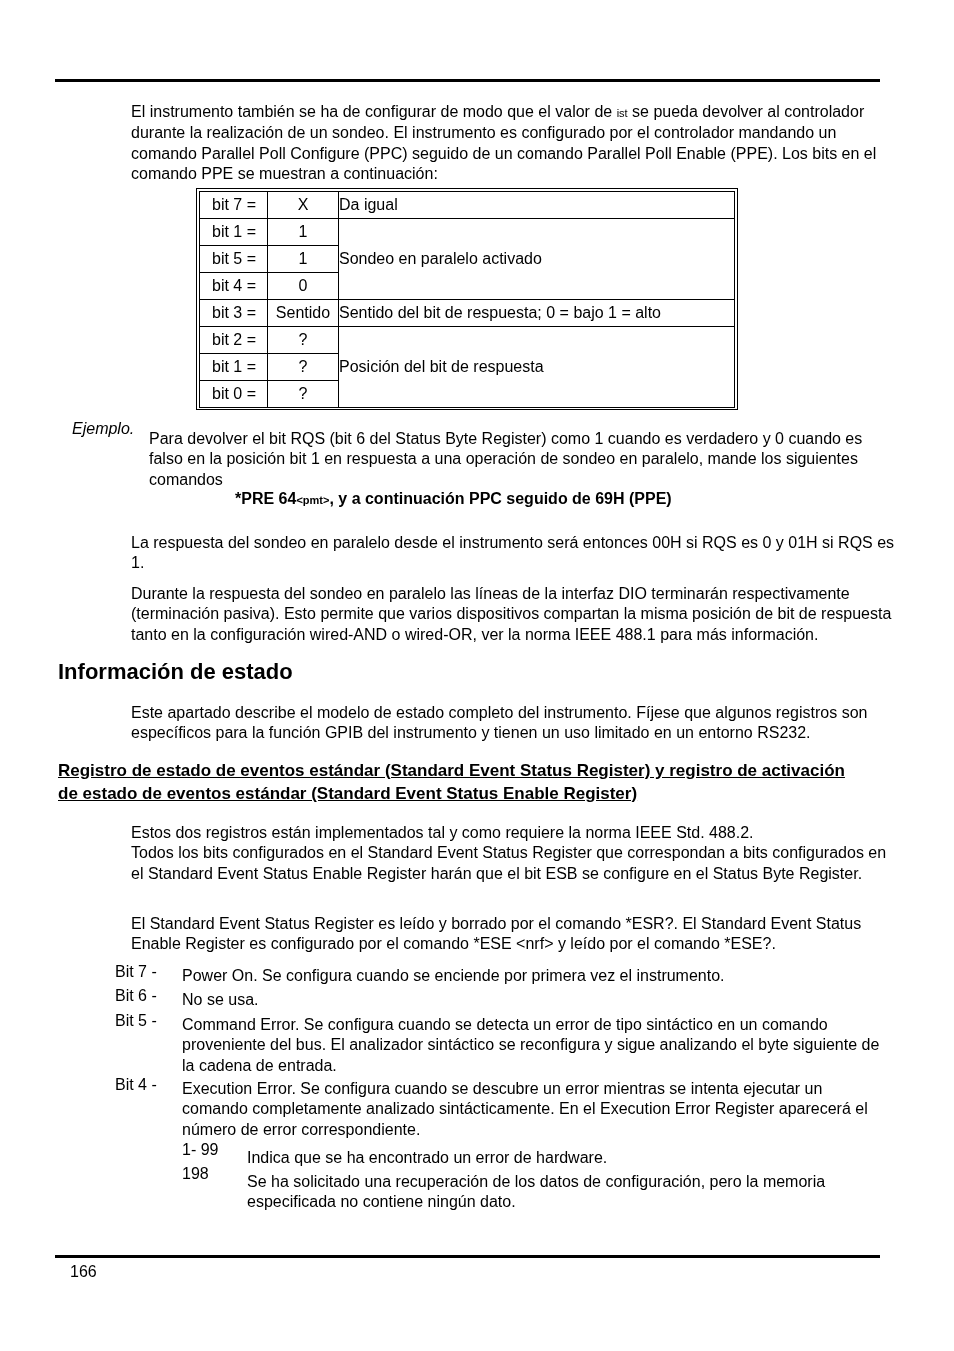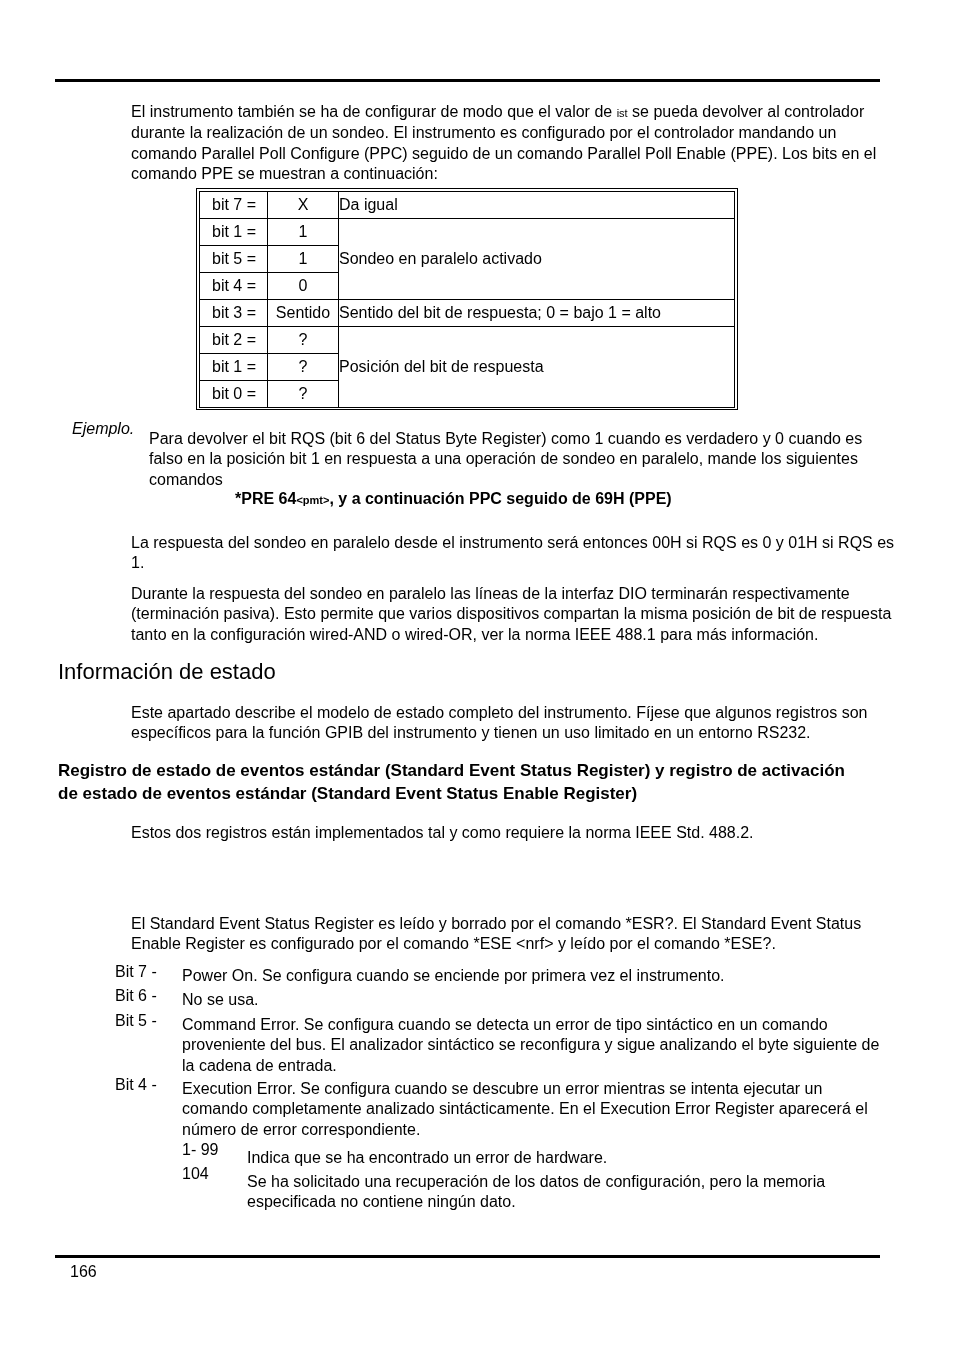--- a/index.html
+++ b/index.html
@@ -26,22 +26,22 @@
   }
   table.ppe td { border: 1px solid #000; padding: 0; height: 26px; line-height: 20px; margin-top: 16px; }
   table.ppe td.c1 { width: 68px; padding-left: 12px; box-sizing: border-box; }
   table.ppe td.c2 { width: 70px; text-align: center; }
   table.ppe td.c3 { padding-left: 0; }
 
   .ejemplo-label { position: absolute; left: 72px; top: 419px; font-style: italic; }
   .ejemplo-text { position: absolute; left: 149px; top: 429px; width: 720px; margin: 0; }
   .cmd-line { position: absolute; left: 235px; top: 489px; font-weight: bold; }
 
-  h2.section { position: absolute; left: 58px; top: 659px; margin: 0; font-size: 22px; font-weight: normal; line-height: 26px; }
-  h3.subsection { position: absolute; left: 58px; top: 759px; margin: 0; width: 800px; font-size: 17px; font-weight: bold; line-height: 23px; }
+  h2.section { position: absolute; left: 58px; top: 659px; margin: 0; font-size: 22px; font-weight: bold; line-height: 26px; }
+  h3.subsection { position: absolute; left: 58px; top: 759px; margin: 0; width: 800px; font-size: 17px; font-weight: bold; line-height: 23px; text-decoration: underline; }
 
   .bit-row { position: absolute; left: 115px; width: 765px; }
   .bit-row .bit-label { position: absolute; left: 0; top: 0; }
   .bit-row .bit-text { position: absolute; left: 67px; top: 4px; width: 700px; margin: 0; }
 
   .err-row { position: absolute; left: 182px; width: 700px; }
   .err-row .err-code { position: absolute; left: 0; top: 0; }
   .err-row .err-text { position: absolute; left: 57px; top: 0; width: 645px; margin: 8px; }
 
   .page-number { position: absolute; left: 70px; top: 1262px; }
@@ -101,21 +101,21 @@
 <div class="cmd-line"><span>*PRE 64</span><span class="small">&lt;pmt&gt;</span><span>, y a continuación PPC seguido de 69H (PPE)</span></div>
 
 <p class="para" style="top:517px;">La respuesta del sondeo en paralelo desde el instrumento será entonces 00H si RQS es 0 y 01H si RQS es 1.</p>
 <p class="para" style="top:568px;">Durante la respuesta del sondeo en paralelo las líneas de la interfaz DIO terminarán respectivamente (terminación pasiva).  Esto permite que varios dispositivos compartan la misma posición de bit de respuesta tanto en la configuración wired-AND o wired-OR, ver la norma IEEE 488.1 para más información.</p>
 
 <h2 class="section">Información de estado</h2>
 <p class="para" style="top:687px;">Este apartado describe el modelo de estado completo del instrumento.  Fíjese que algunos registros son específicos para la función GPIB del instrumento y tienen un uso limitado en un entorno RS232.</p>
 
 <h3 class="subsection">Registro de estado de eventos estándar (Standard Event Status Register) y registro de activación de estado de eventos estándar (Standard Event Status Enable Register)</h3>
 
-<p class="para" style="top:807px;"><span>Estos dos registros están implementados tal y como requiere la norma IEEE Std. 488.2.</span><br></p>
+<p class="para" style="top:807px;"><span>Estos dos registros están implementados tal y como requiere la norma IEEE Std. 488.2.</span><br><span>Todos los bits configurados en el Standard Event Status Register que correspondan a bits configurados en el Standard Event Status Enable Register harán que el bit ESB se configure en el Status Byte Register.</span></p>
 <p class="para" style="top:898px;">El Standard Event Status Register es leído y borrado por el comando *ESR?.  El Standard Event Status Enable Register es configurado por el comando *ESE &lt;nrf&gt; y leído por el comando *ESE?.</p>
 
 <div class="bit-row" style="top:962px;">
   <span class="bit-label">Bit 7 -</span>
   <p class="bit-text">Power On.  Se configura cuando se enciende por primera vez el instrumento.</p>
 </div>
 <div class="bit-row" style="top:986px;">
   <span class="bit-label">Bit 6 -</span>
   <p class="bit-text">No se usa.</p>
 </div>
@@ -126,18 +126,18 @@
 <div class="bit-row" style="top:1075px;">
   <span class="bit-label">Bit 4 -</span>
   <p class="bit-text">Execution Error.  Se configura cuando se descubre un error mientras se intenta ejecutar un comando completamente analizado sintácticamente.  En el Execution Error Register aparecerá el número de error correspondiente.</p>
 </div>
 
 <div class="err-row" style="top:1140px;">
   <span class="err-code">1- 99</span>
   <p class="err-text">Indica que se ha encontrado un error de hardware.</p>
 </div>
 <div class="err-row" style="top:1164px;">
-  <span class="err-code">104</span>
+  <span class="err-code">198</span>
   <p class="err-text">Se ha solicitado una recuperación de los datos de configuración, pero la memoria especificada no contiene ningún dato.</p>
 </div>
 
 <div class="rule bottom"></div>
 <span class="page-number">166</span>
 
 </body></html>

